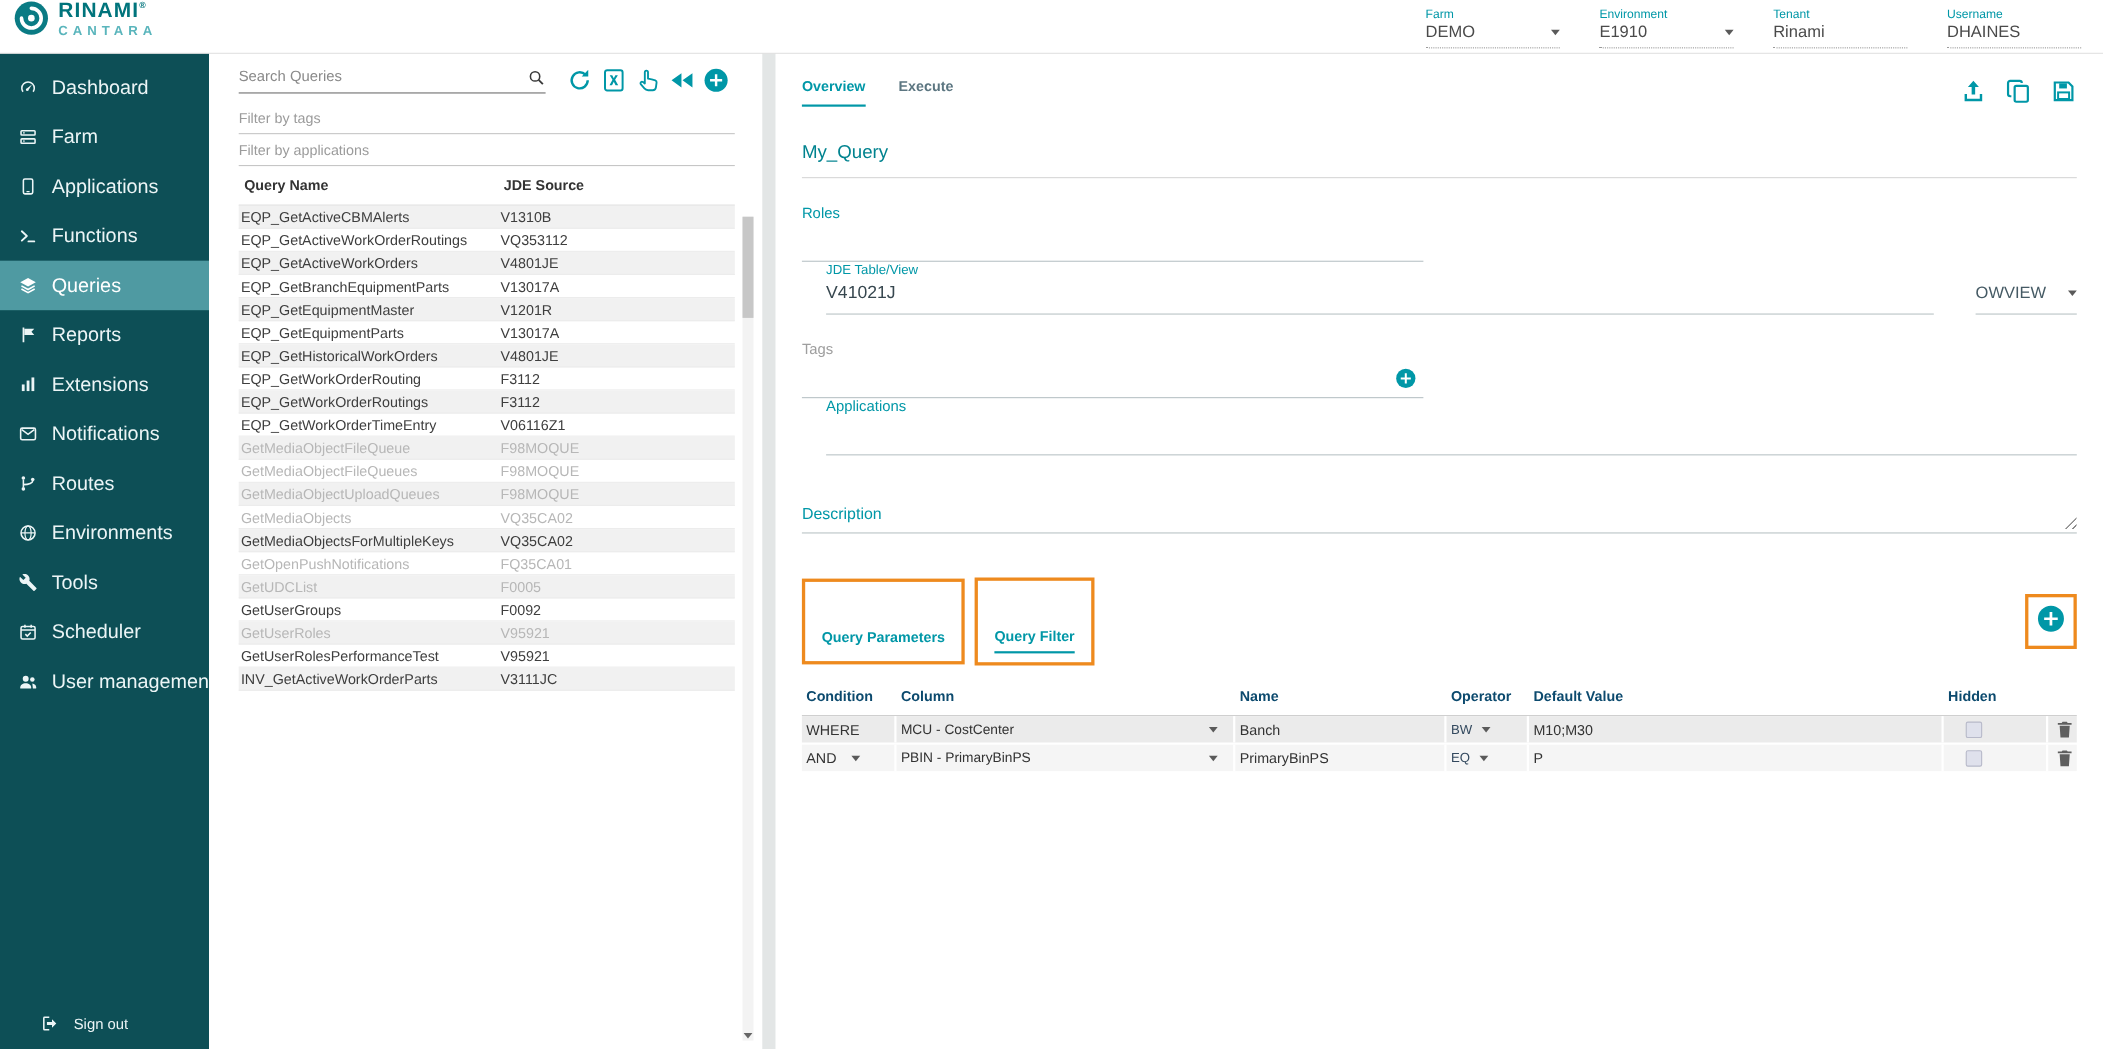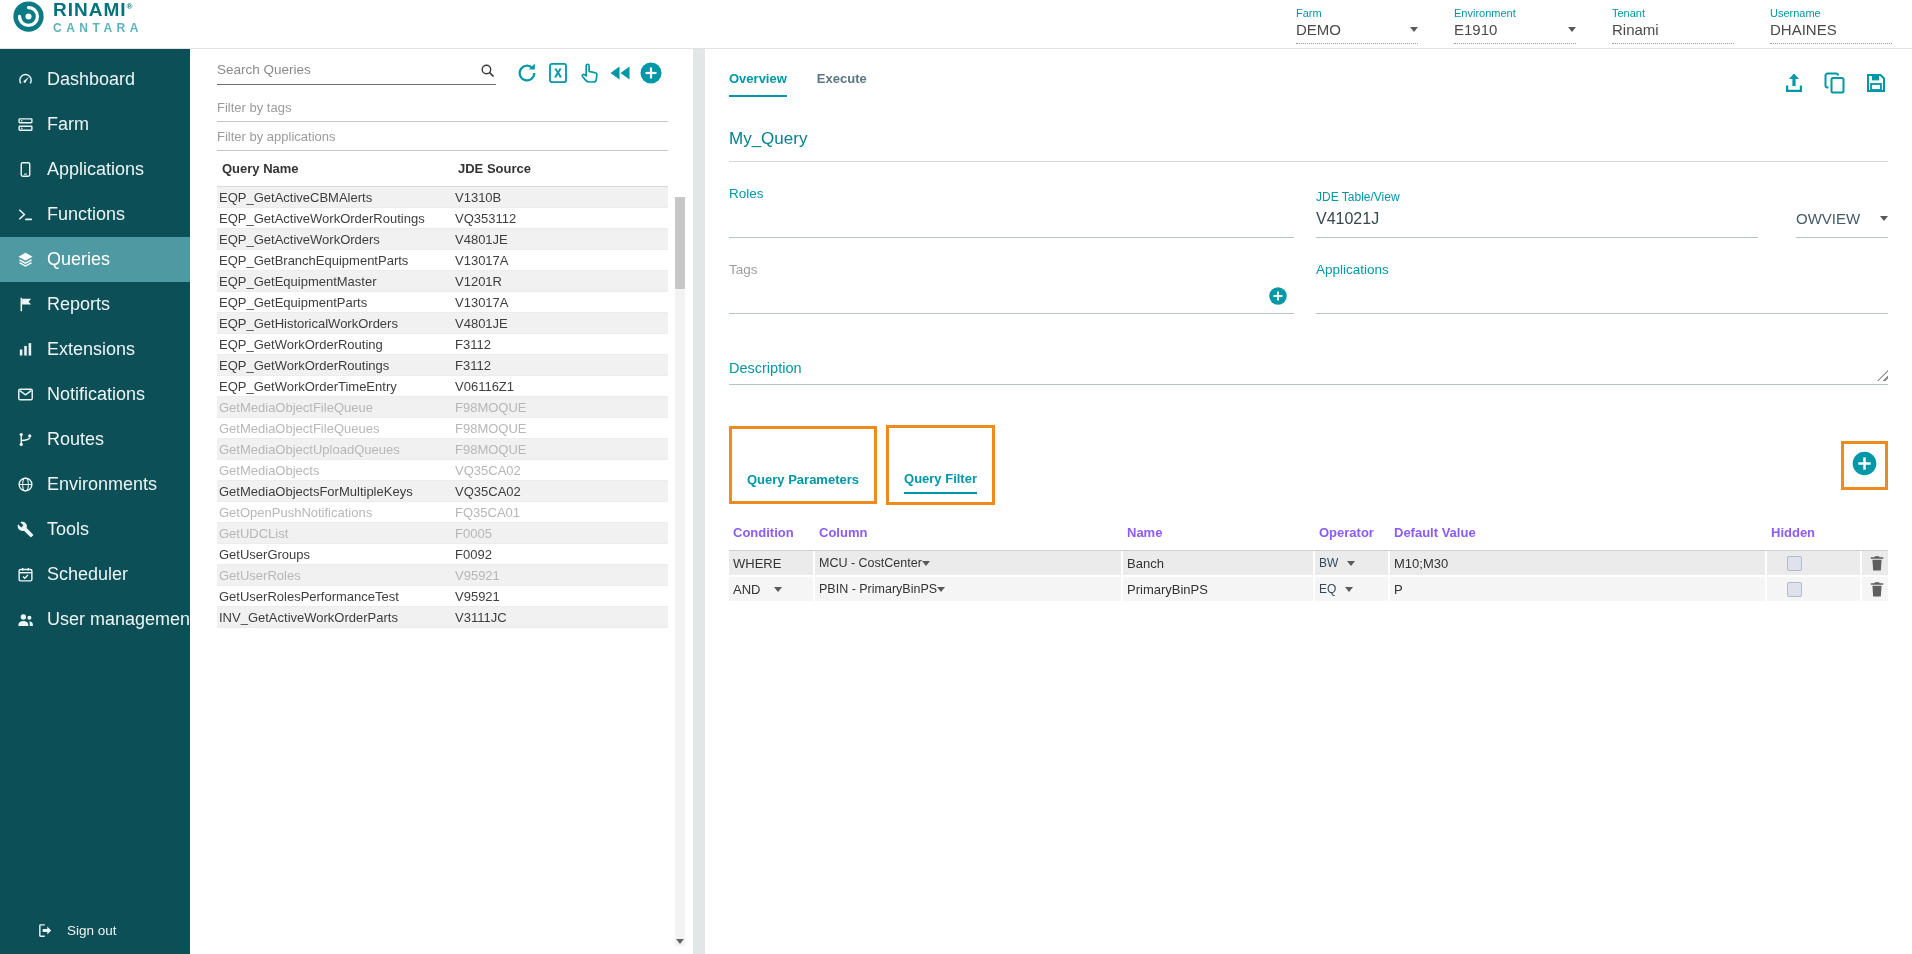--- a/index.html
+++ b/index.html
@@ -56,21 +56,21 @@
   .tabs-list { display:flex; gap:30px; }
   .tab { font-size:13px; font-weight:bold; color:#5c7681; padding-bottom:9px; cursor:pointer; }
   .tab.active { color:var(--accent,#0097a7); border-bottom:2px solid var(--accent,#0097a7); }
   .main-actions { margin-left:auto; display:flex; gap:17px; }
   .action-btn { width:24px; height:24px; color:var(--accent,#0097a7); background:none; border:none; cursor:pointer; padding:0; }
   .action-btn .icon { width:100%; height:100%; }
 
   .title-field { margin-top:32px; border-bottom:1px solid #d6d6d6; padding-bottom:12px; }
   .title-field input { border:none; outline:none; font-size:17px; color:#00838f; width:100%; background:transparent; }
 
-  .frow { display:flex; margin-top:24px; }
+  .frow { display:flex; margin-top:24px;flex-direction:column; }
   .fcol-left { width:565px; flex:none; position:relative; }
   .fcol-right { flex:1; margin-left:22px; }
   .flabel { font-size:13.5px; color:var(--accent,#0097a7); display:block; }
   .flabel.small { font-size:12px; }
   .flabel.muted { color:#9e9e9e; }
   .line-input { width:100%; height:37px; border:none; border-bottom:1px solid #b9c3c6; outline:none; background:transparent; display:block; font-size:15px; color:#37474f; }
   .jde-row { display:flex; align-items:flex-end; }
   .jde-main { flex:1; }
   .fvalue { font-size:16px; color:#37474f; margin-top:6px; padding-bottom:9px; border-bottom:1px solid #b9c3c6; }
   .owview { width:92px; margin-left:38px; display:flex; align-items:center; justify-content:space-between; border-bottom:1px solid #b9c3c6; padding-bottom:10px; font-size:15px; color:#455a64; cursor:pointer; }
@@ -88,29 +88,29 @@
   .anno-box { border:3px solid var(--annotation,#ee8a1e); }
   .subtab-box { padding:11px 15px 8px; margin-right:9px; }
   .subtab-label { display:inline-block; font-size:13px; font-weight:bold; color:var(--accent,#0097a7); padding-bottom:6px; cursor:pointer;margin-top:32px; }
   .subtab-label.active { border-bottom:2px solid var(--accent,#0097a7); }
   .add-box { margin-left:auto; padding:6px 7px; }
   .add-filter-btn { width:27px; height:27px; border:none; background:none; padding:0; color:var(--accent,#0097a7); cursor:pointer; }
   .add-filter-btn .icon { width:100%; height:100%; }
 
   
   .ft-head, .ft-row { display:grid; grid-template-columns:86px 308px 192px 75px 377px 95px 1fr; align-items:center; }
-  .ft-head { height:36px; margin-top:10px; font-size:13px; font-weight:bold; color:#8b5cf6; border-bottom:1px solid #cfcfcf; }
+  .ft-head { height:36px; margin-top:10px; font-size:13px; font-weight:bold; color:#0c4a6e; border-bottom:1px solid #cfcfcf; }
   .ft-hcell { padding-left:4px; }
   .ft-row { height:24px; margin-bottom:2px; font-size:13px; color:#333; }
   .ft-row.r0 { background:#ebebeb; }
   .ft-row.r1 { background:#f5f5f5; }
   .ft-cell { height:100%; display:flex; align-items:center; padding-left:4px; border-right:2px solid #fff; cursor:default; }
   .ft-row .ft-cell:last-child { border-right:none; }
   .cond-cell { gap:14px; cursor:pointer; }
-  .col-cell { justify-content:flex-start; padding-right:14px; font-size:12.5px; cursor:pointer; }
+  .col-cell { justify-content:space-between; padding-right:14px; font-size:12.5px; cursor:pointer; }
   .op-cell { gap:9px; font-size:12px; color:#33495e; cursor:pointer; }
   .hidden-cell { padding-left:20px; }
   .checkbox { width:15px; height:15px; background:#dfe1ec; border:1px solid #b7b9c9; border-radius:2px; cursor:pointer; }
   .action-cell { justify-content:center; }
   .trash { width:20px; height:20px; color:#5f5f5f; cursor:pointer; }
 </style>
 </head>
 <body>
 
 <header class="topbar">

